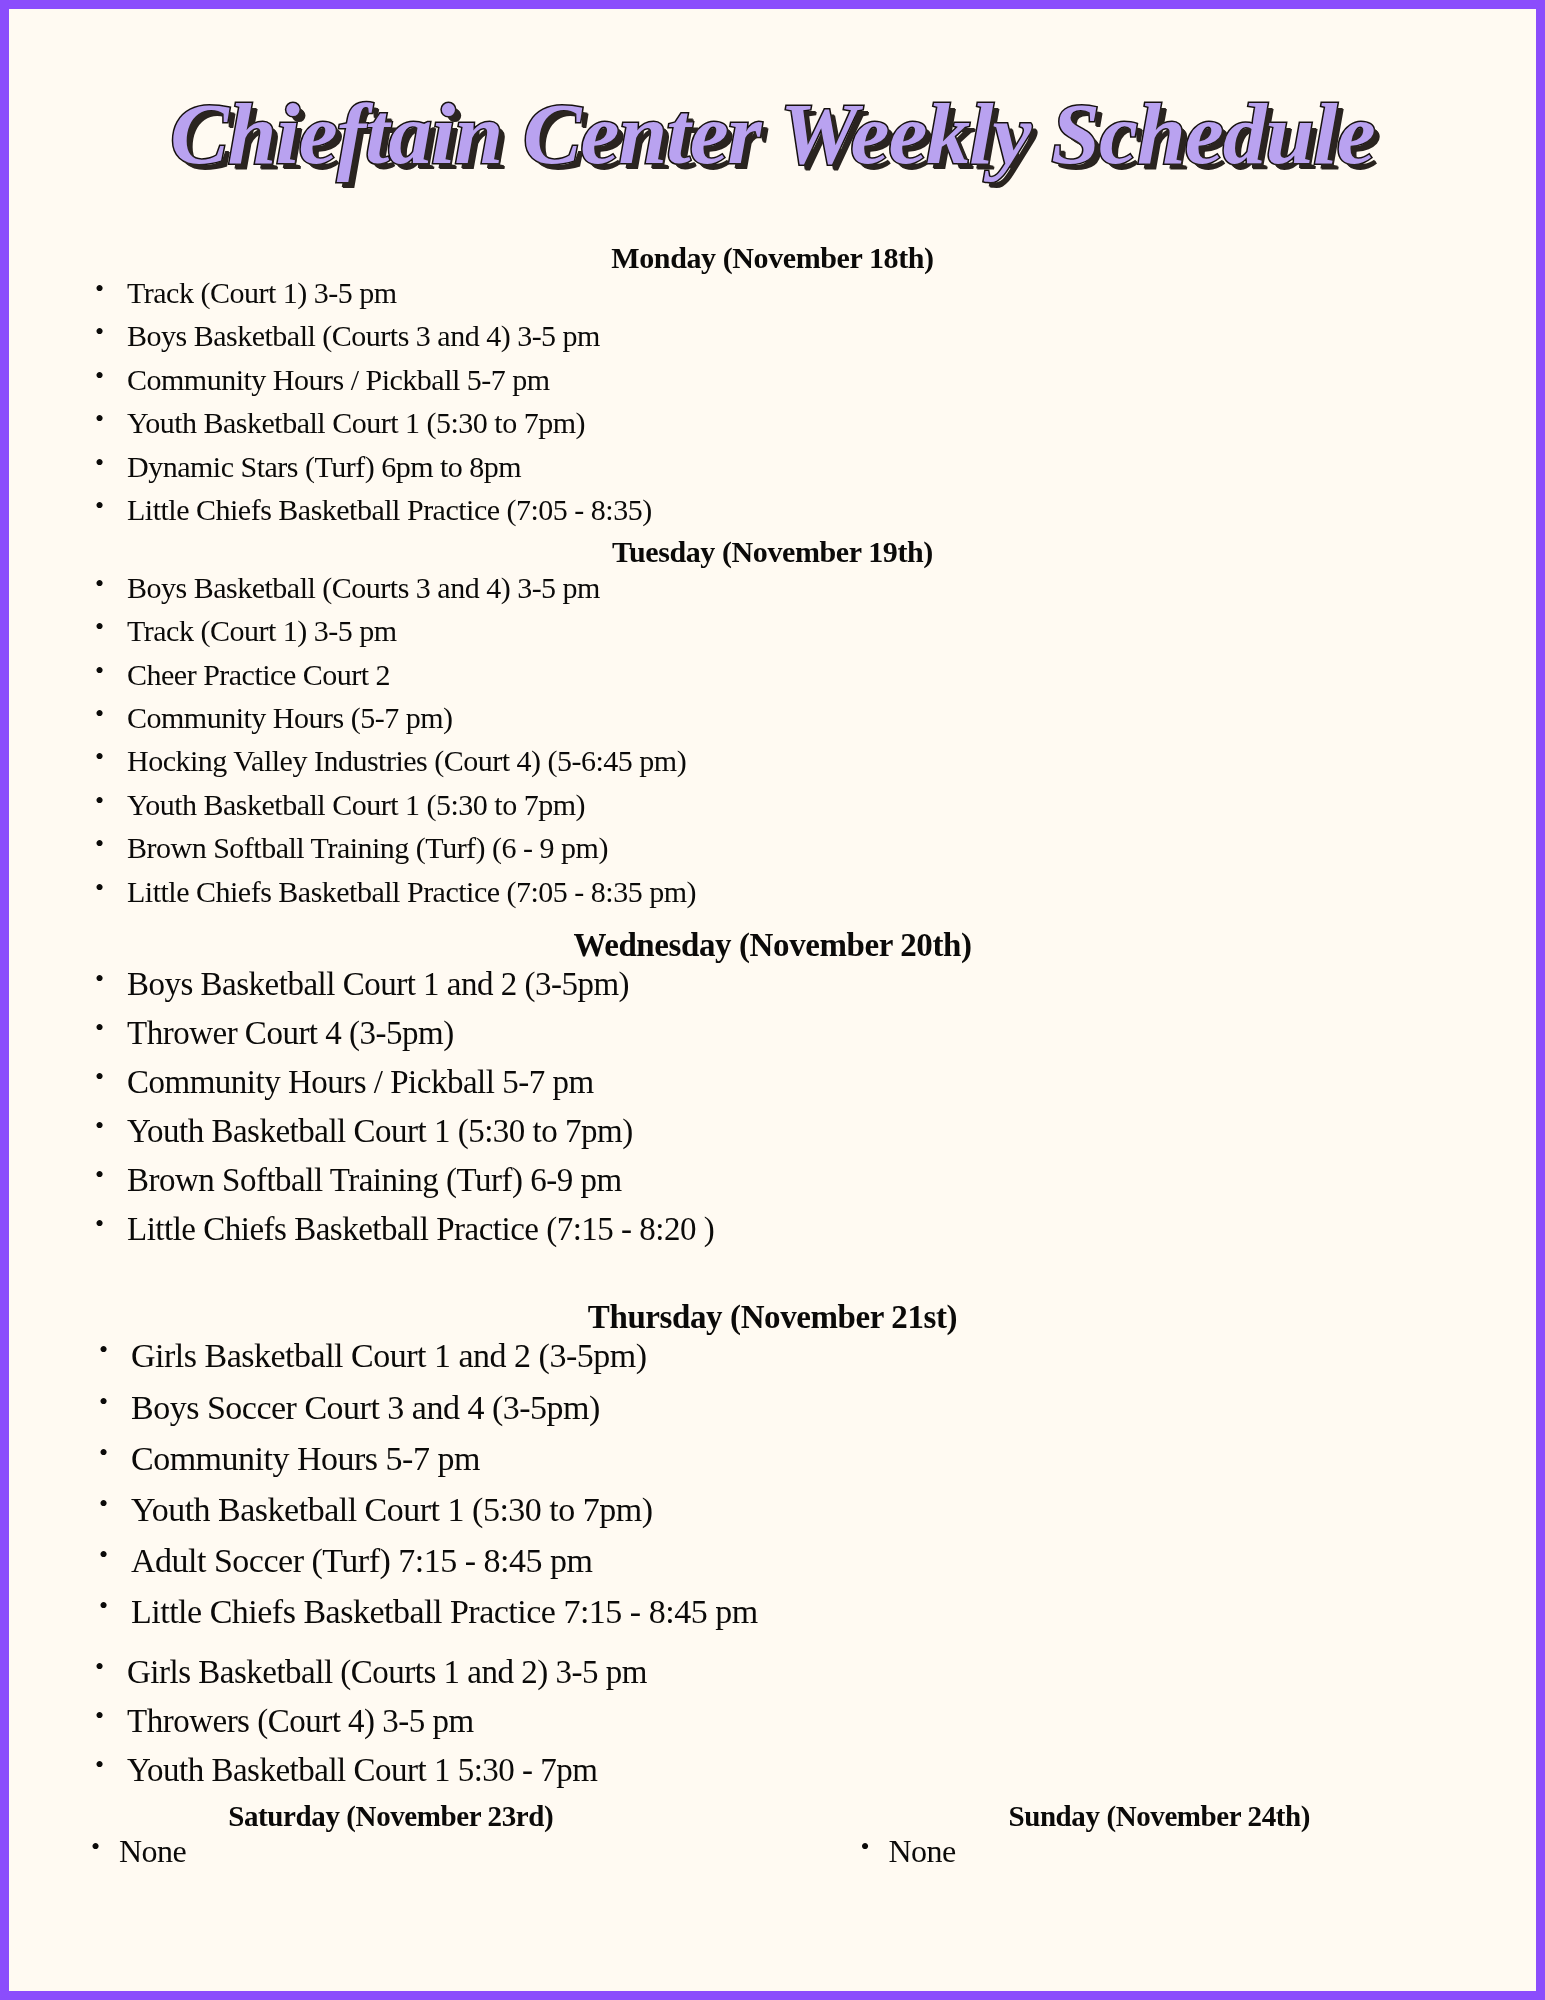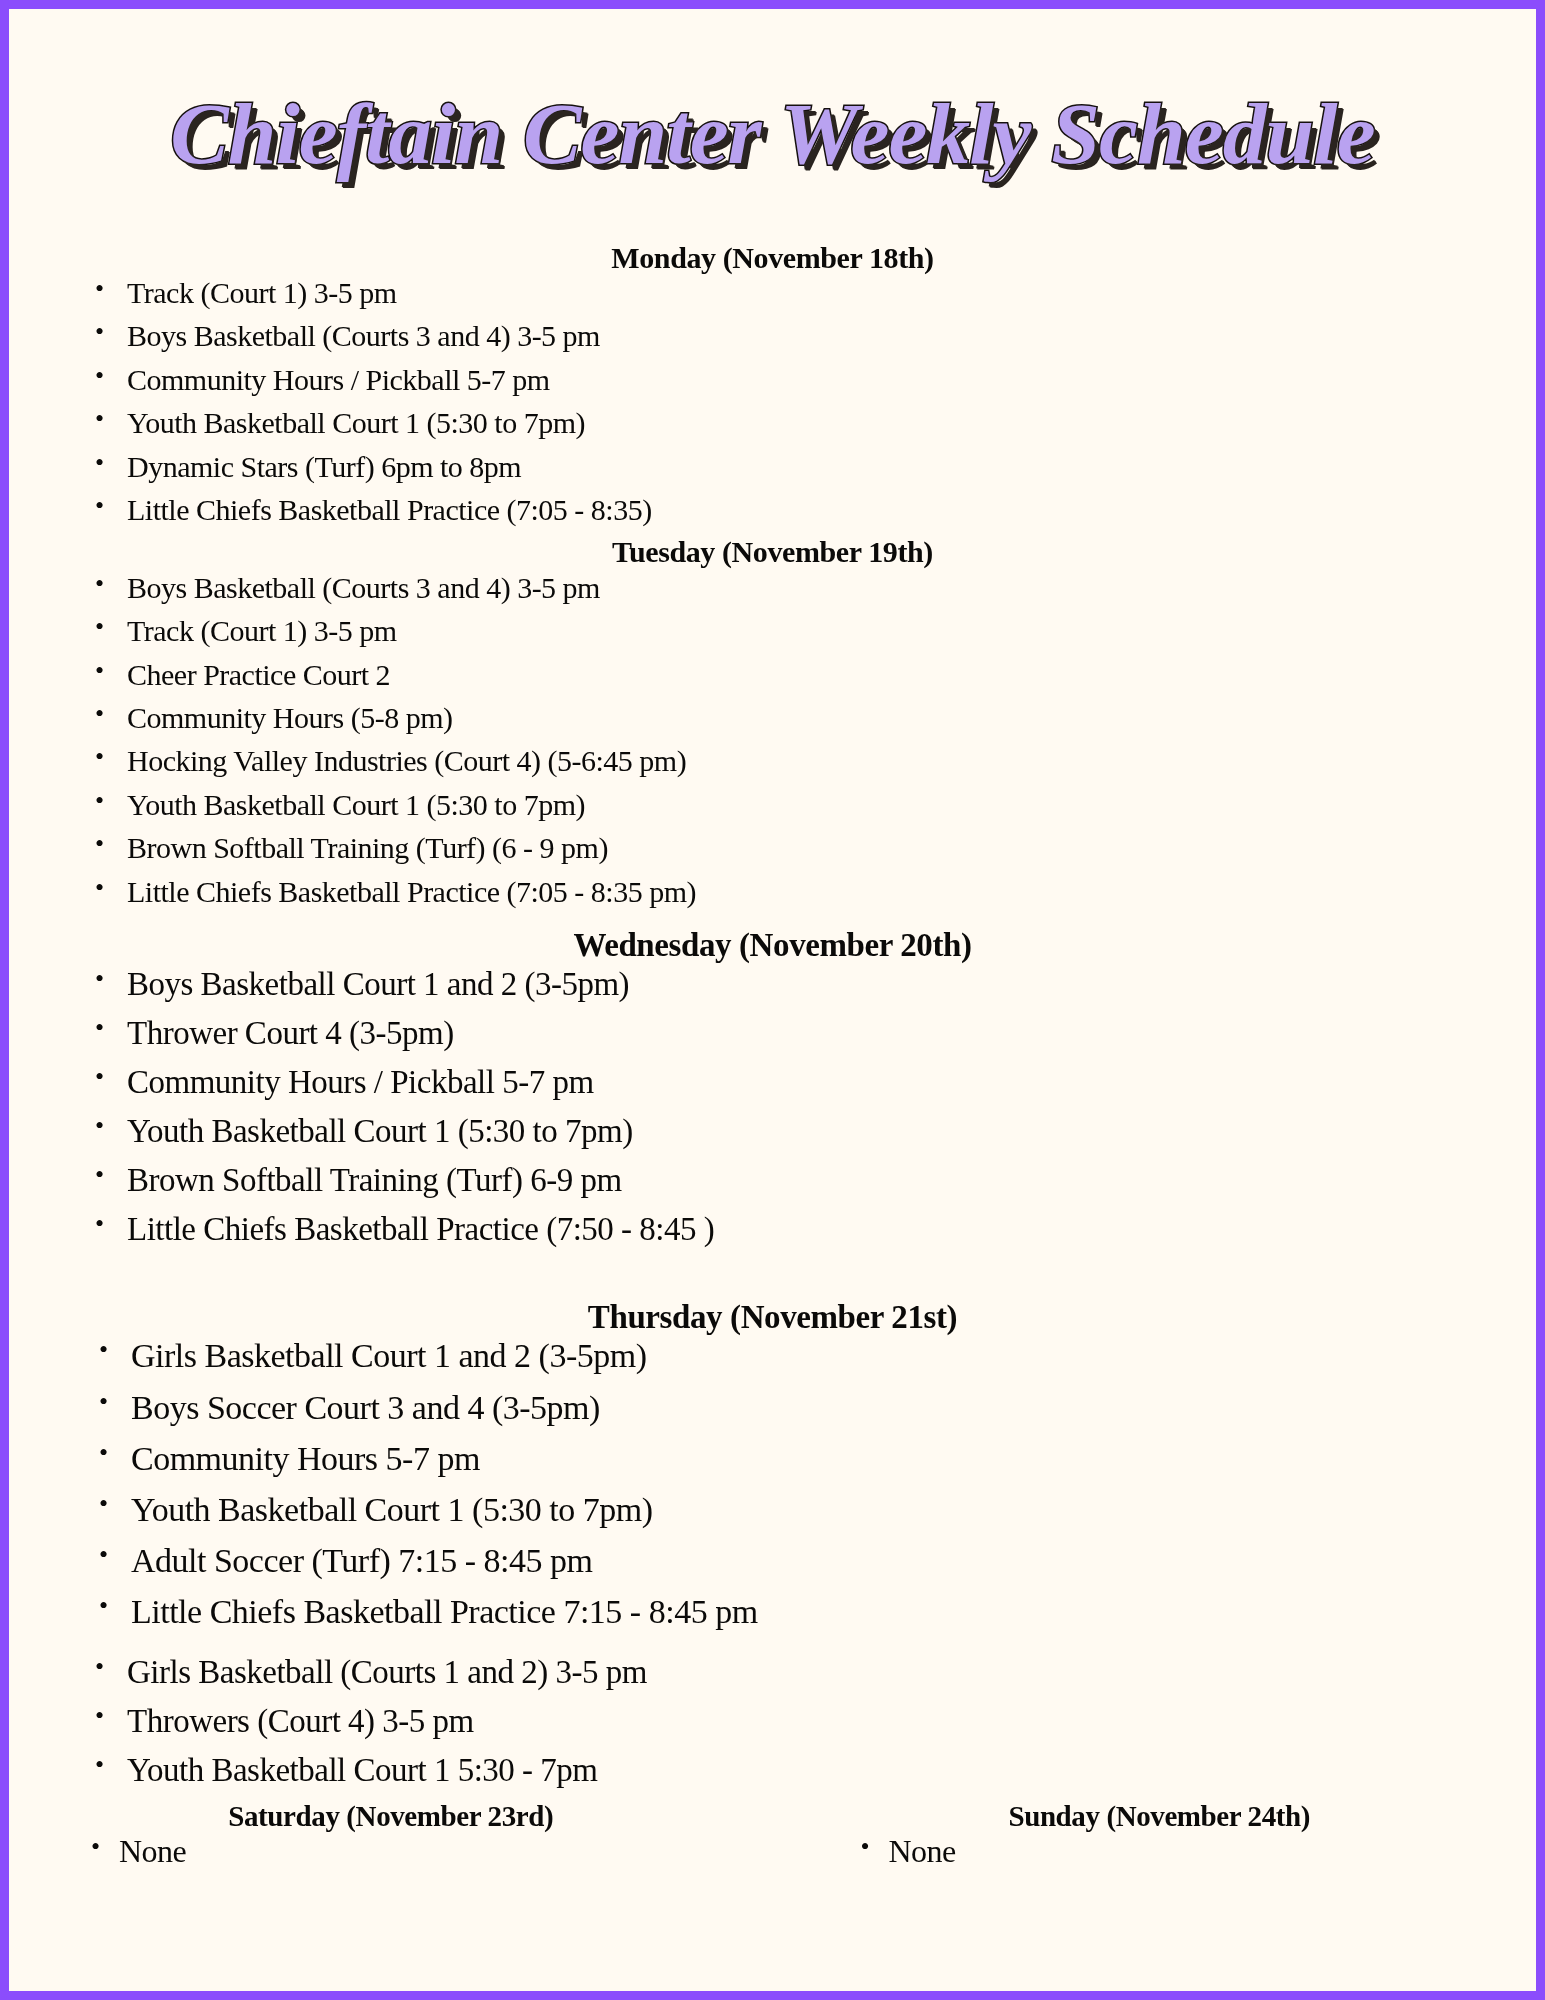--- a/index.html
+++ b/index.html
@@ -138,39 +138,39 @@
       <li>Little Chiefs Basketball Practice (7:05 - 8:35)</li>
     </ul>
   </section>
 
   <section class="grp-sm">
     <div class="day-header">Tuesday (November 19th)</div>
     <ul class="items">
       <li>Boys Basketball (Courts 3 and 4) 3-5 pm</li>
       <li>Track (Court 1) 3-5 pm</li>
       <li>Cheer Practice Court 2</li>
-      <li>Community Hours (5-8 pm)</li>
+      <li>Community Hours (5-7 pm)</li>
       <li>Hocking Valley Industries (Court 4) (5-6:45 pm)</li>
       <li>Youth Basketball Court 1 (5:30 to 7pm)</li>
       <li>Brown Softball Training (Turf) (6 - 9 pm)</li>
       <li>Little Chiefs Basketball Practice (7:05 - 8:35 pm)</li>
     </ul>
   </section>
 
   <div class="gap-sm"></div>
 
   <section class="grp-md">
     <div class="day-header sz-lg">Wednesday (November 20th)</div>
     <ul class="items">
       <li>Boys Basketball Court 1 and 2 (3-5pm)</li>
       <li>Thrower Court 4 (3-5pm)</li>
       <li>Community Hours / Pickball 5-7 pm</li>
       <li>Youth Basketball Court 1 (5:30 to 7pm)</li>
       <li>Brown Softball Training (Turf) 6-9 pm</li>
-      <li>Little Chiefs Basketball Practice (7:50 - 8:45 )</li>
+      <li>Little Chiefs Basketball Practice (7:15 - 8:20 )</li>
     </ul>
   </section>
 
   <div class="gap-lg"></div>
 
   <section class="grp-lg">
     <div class="day-header sz-lg">Thursday (November 21st)</div>
     <ul class="items">
       <li>Girls Basketball Court 1 and 2 (3-5pm)</li>
       <li>Boys Soccer Court 3 and 4 (3-5pm)</li>

